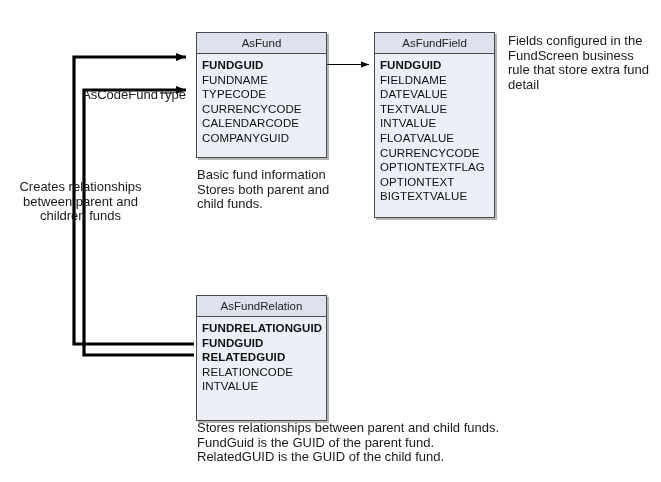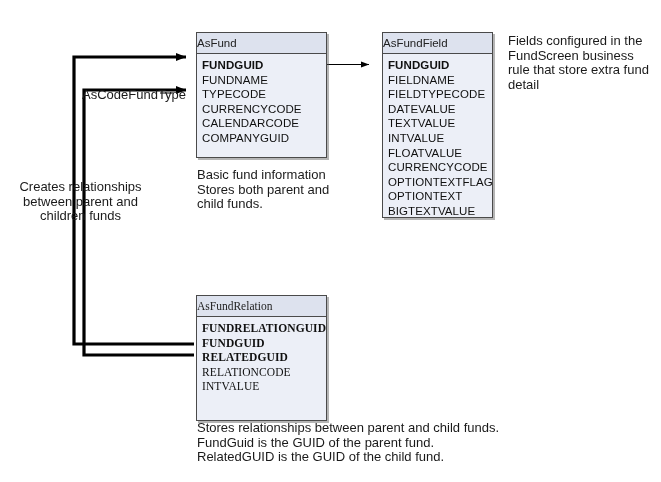--- a/index.html
+++ b/index.html
@@ -34,43 +34,43 @@
     position: absolute;
     box-sizing: border-box;
     border: 1px solid #4a4a4a;
     background: #eceff7;
     box-shadow: 2px 2px 0 rgba(90,90,90,0.45);
   }
   .entity-header {
     box-sizing: border-box;
     height: 21px;
     line-height: 20px;
-    text-align: left;
+    text-align: center;
     font-size: 11.5px;
     color: #222;
     background: #dde2ee;
     border-bottom: 1px solid #4a4a4a;
   }
   .entity-body {
     padding: 4px 0 6px 5px;
   }
   .attr {
     font-size: 11.5px;
     line-height: 14.6px;
     letter-spacing: 0.1px;
     white-space: nowrap;
     color: #101010;
   }
   .attr.key {
     font-weight: bold;
   }
 
   #entity-asfund { left: 196px; top: 32px; width: 131px; height: 126px; }
-  #entity-asfundfield { left: 382px; top: 32px; width: 111px; height: 186px; }
-  #entity-asfundrelation { left: 196px; top: 295px; width: 131px; height: 126px; font-family: Liberation Serif, serif; }
+  #entity-asfundfield { left: 374px; top: 32px; width: 121px; height: 186px; }
+  #entity-asfundrelation { left: 196px; top: 295px; width: 131px; height: 126px; }
 
   
   .note {
     position: absolute;
     font-size: 13px;
     line-height: 14.6px;
     color: #1a1a1a;
     white-space: pre;
   }
   .note.centered { text-align: center; white-space: normal; }
@@ -126,21 +126,20 @@
       <div class="attr">CALENDARCODE</div>
       <div class="attr">COMPANYGUID</div>
     </div>
   </div>
 
   <div class="entity" id="entity-asfundfield">
     <div class="entity-header">AsFundField</div>
     <div class="entity-body">
       <div class="attr key">FUNDGUID</div>
       <div class="attr">FIELDNAME</div>
-      <div class="attr">FIELDTYPECODE</div>
       <div class="attr">DATEVALUE</div>
       <div class="attr">TEXTVALUE</div>
       <div class="attr">INTVALUE</div>
       <div class="attr">FLOATVALUE</div>
       <div class="attr">CURRENCYCODE</div>
       <div class="attr">OPTIONTEXTFLAG</div>
       <div class="attr">OPTIONTEXT</div>
       <div class="attr">BIGTEXTVALUE</div>
     </div>
   </div>

